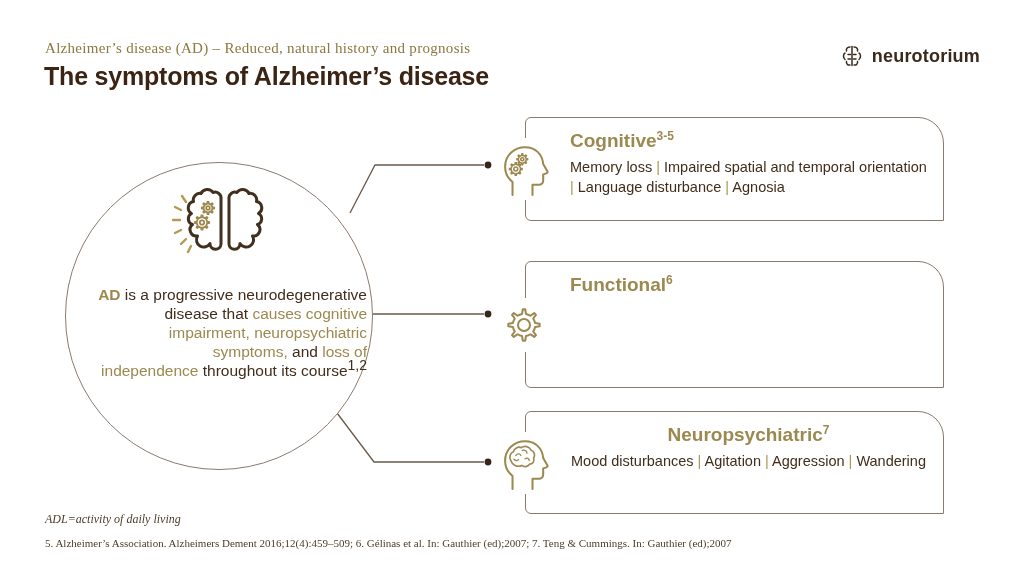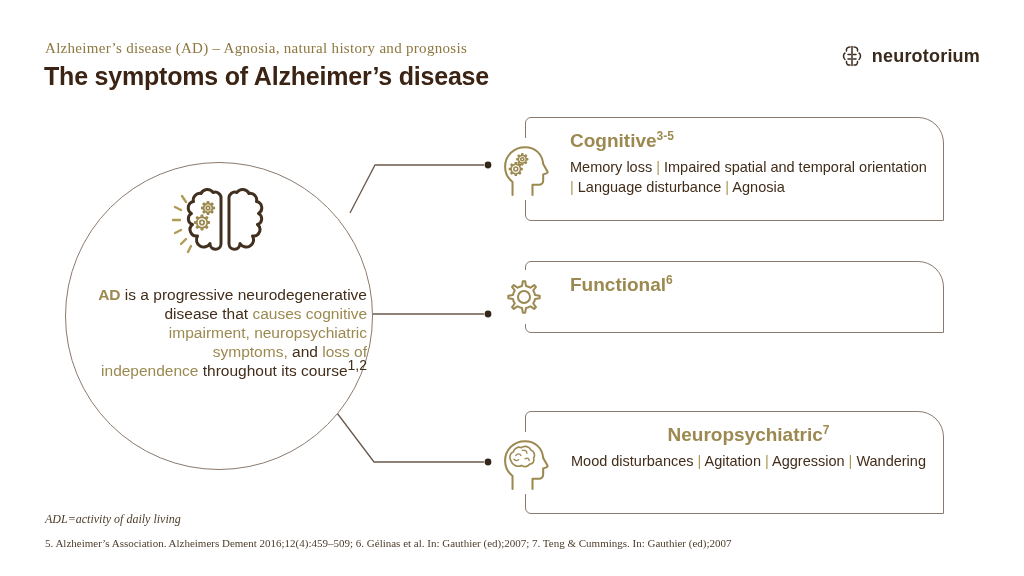--- a/index.html
+++ b/index.html
@@ -45,21 +45,21 @@
   .circle-text sup{font-size:14px;line-height:0;}
   .seg-gold{color:var(--gold);}
   .seg-gold-b{color:var(--gold);font-weight:bold;}
   .seg-dark{color:var(--dark);}
 
   .symptom-box{
     position:absolute;left:525px;width:419px;background:#fff;box-sizing:border-box;
     border:1.3px solid var(--line);border-radius:6px 26px 0 6px;
   }
   #box-cognitive{top:117px;height:104px;}
-  #box-functional{top:261px;height:72px;}
+  #box-functional{top:261px;height:127px;}
   #box-neuro{top:411px;height:103px;text-align:center;}
   .box-content{padding:12px 16px 0 44px;}
   .box-title{font-size:19px;font-weight:bold;color:var(--gold);}
   .box-title sup{font-size:12px;line-height:0;}
   .box-body{margin-top:5px;font-size:14.5px;line-height:20px;color:var(--dark);}
   .pipe{color:var(--gold-bright);}
   .box-icon{
     position:absolute;left:-29px;top:50%;transform:translateY(-50%);
     background:#fff;display:flex;align-items:center;justify-content:center;
   }
@@ -71,21 +71,21 @@
     font-family:"Liberation Serif",serif;font-size:12px;color:var(--footnote);font-style:italic;
   }
   .references{
     position:absolute;left:45px;top:537px;
     font-family:"Liberation Serif",serif;font-size:11px;line-height:13px;color:var(--footnote);
   }
 </style>
 </head>
 <body>
 
-<div class="eyebrow">Alzheimer’s disease (AD) – Agnosia, natural history and prognosis</div>
+<div class="eyebrow">Alzheimer’s disease (AD) – Reduced, natural history and prognosis</div>
 <h1 class="page-title">The symptoms of Alzheimer’s disease</h1>
 
 <div class="logo">
   <svg width="28" height="28" viewBox="0 0 28 28">
     <g stroke="#3a2a1c" stroke-width="1.5" fill="none" stroke-linecap="round">
       <path d="M14 4.5 V23.5"></path>
       <path d="M12 5 C9 5 8 7 8.5 9"></path>
       <path d="M16 5 C19 5 20 7 19.5 9"></path>
       <path d="M7 11 C5 12 5 16 7 17.5"></path>
       <path d="M21 11 C23 12 23 16 21 17.5"></path>

